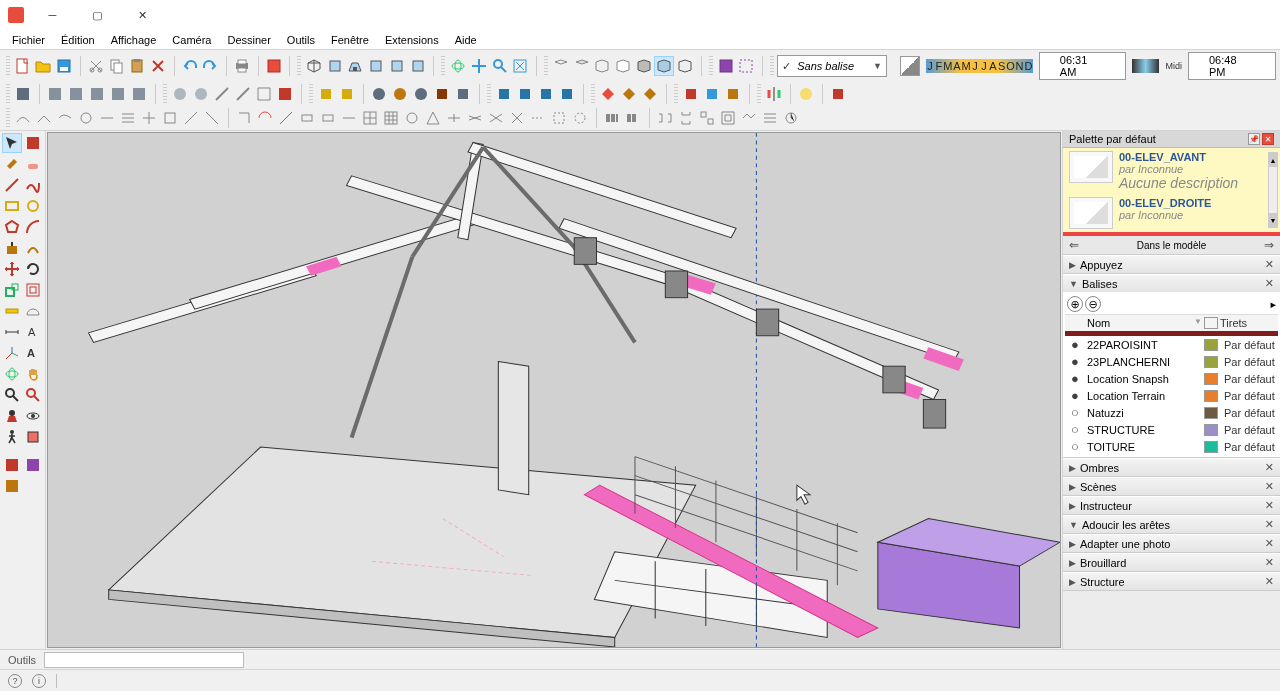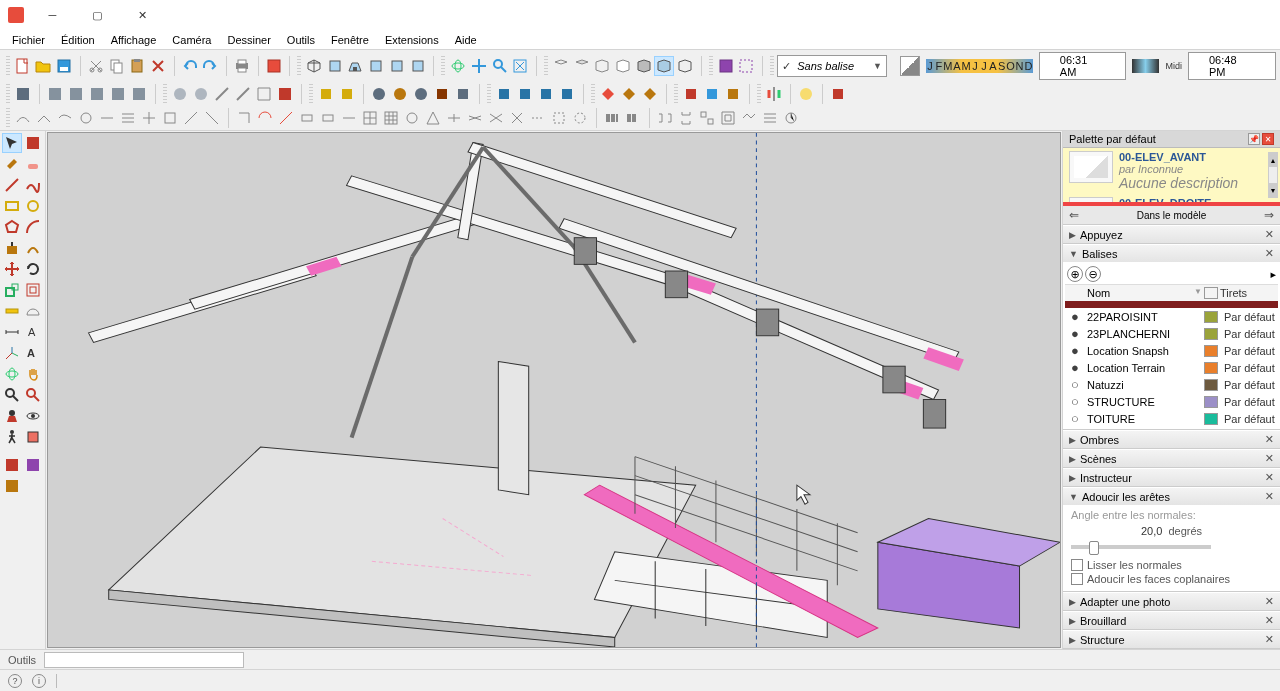--- a/index.html
+++ b/index.html
@@ -65,21 +65,21 @@
 .acc-header { background: linear-gradient(#f4f4f4,#e4e4e4); padding: 2px 6px; display: flex; align-items: center; justify-content: space-between; cursor: pointer; border-top:1px solid #fff; }
 .acc-header .acc-left { display: flex; align-items: center; gap: 4px; }
 .acc-header .acc-t { color:#555; font-size:9px;}
 .acc-header .acc-x { color: #555; font-size: 11px; cursor: pointer; }
 .acc-body { background: #fff; padding: 2px; }
 
 .tag-controls { display: flex; align-items: center; gap: 2px; padding: 2px; border-bottom: 1px solid #ddd; }
 .tag-controls .round-btn { width: 16px; height: 16px; border: 1px solid #888; border-radius: 50%; display: flex; align-items: center; justify-content: center; font-size: 11px; cursor: pointer; background:#fff; }
 
 .tag-table { font-size: 11px; }
-.tag-table .th-row { display: flex; background: #f4f4f4; border-bottom: 7px solid #7f1d1d; padding: 2px 0; }
+.tag-table .th-row { display: flex; background: #f4f4f4; border-bottom: 5px solid #7f1d1d; padding: 2px 0; }
 .tag-table .th-row .col-eye { width: 20px; }
 .tag-table .th-row .col-name { flex: 1; padding-left: 2px;}
 .tag-table .th-row .col-sort { width:10px; color:#999; font-size:8px;}
 .tag-table .th-row .col-color { width: 14px; }
 .tag-table .th-row .col-dash { width: 60px; padding-left:2px;}
 .tag-table .tag-row { display: flex; align-items: center; padding: 1px 0; }
 .tag-table .col-eye { width: 20px; text-align: center; cursor: pointer; font-size: 13px; color:#404040;}
 .tag-table .col-name { flex: 1; white-space: nowrap; overflow: hidden; text-overflow: ellipsis; padding-left:2px;}
 .tag-table .col-color { width: 14px; height: 12px; border: 1px solid #999; }
 .tag-table .col-dash { width: 60px; padding-left: 6px; color: #333; }
@@ -1155,37 +1155,20 @@
       </div>
 
     <div class="accordion">
       <div class="acc-header">
           <span class="acc-left">
             <span class="acc-t">▼</span>
             <span>Adoucir les arêtes</span>
           </span>
           <span class="acc-x">✕</span>
         </div>
-      <div class="acc-body soften-body">
-        <div class="label">Angle entre les normales:</div>
-        <div class="slider-row">
-          <span class="val">20,0</span>
-          <span>degrés</span>
-        </div>
-        <div class="slider"></div>
-        <div style="height:8px"></div>
-        <div class="cb-row">
-            <span class="cb"></span>
-            <span>Lisser les normales</span>
-          </div>
-        <div class="cb-row">
-            <span class="cb"></span>
-            <span>Adoucir les faces coplanaires</span>
-          </div>
-      </div>
     </div>
 
     <div class="accordion">
         <div class="acc-header">
           <span class="acc-left">
             <span class="acc-t">▶</span>
             <span>Adapter une photo</span>
           </span>
           <span class="acc-x">✕</span>
         </div>

